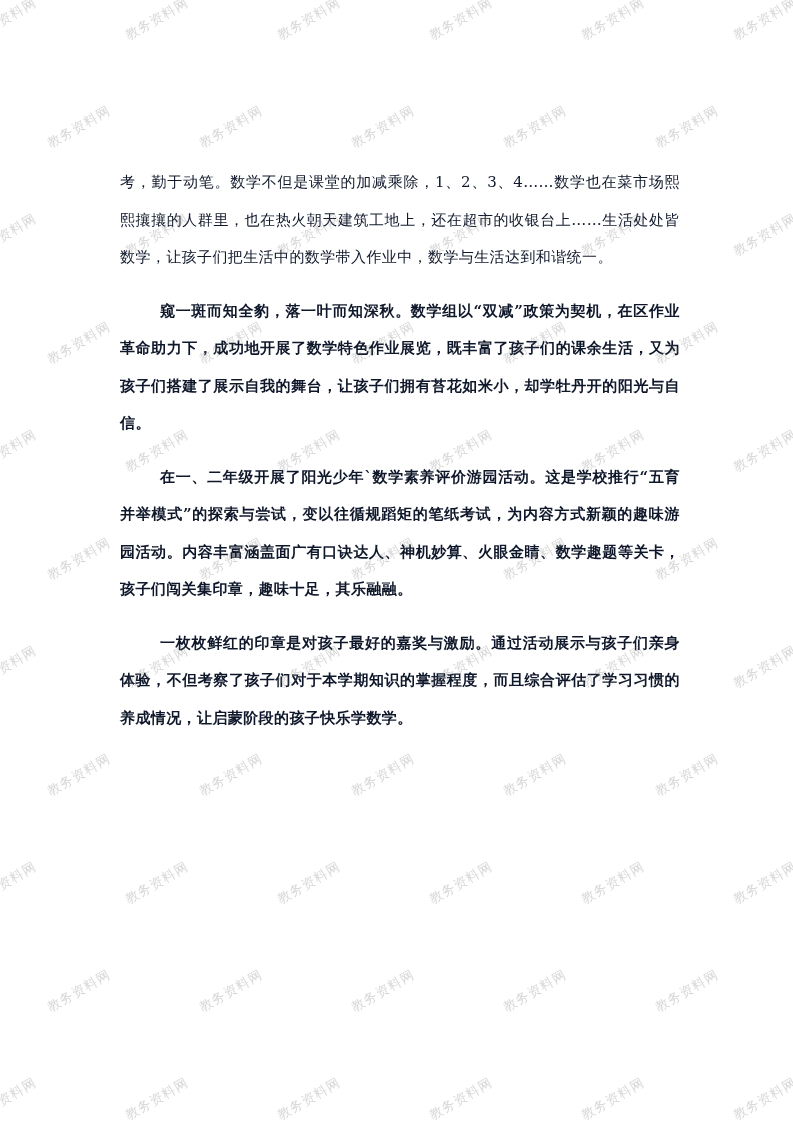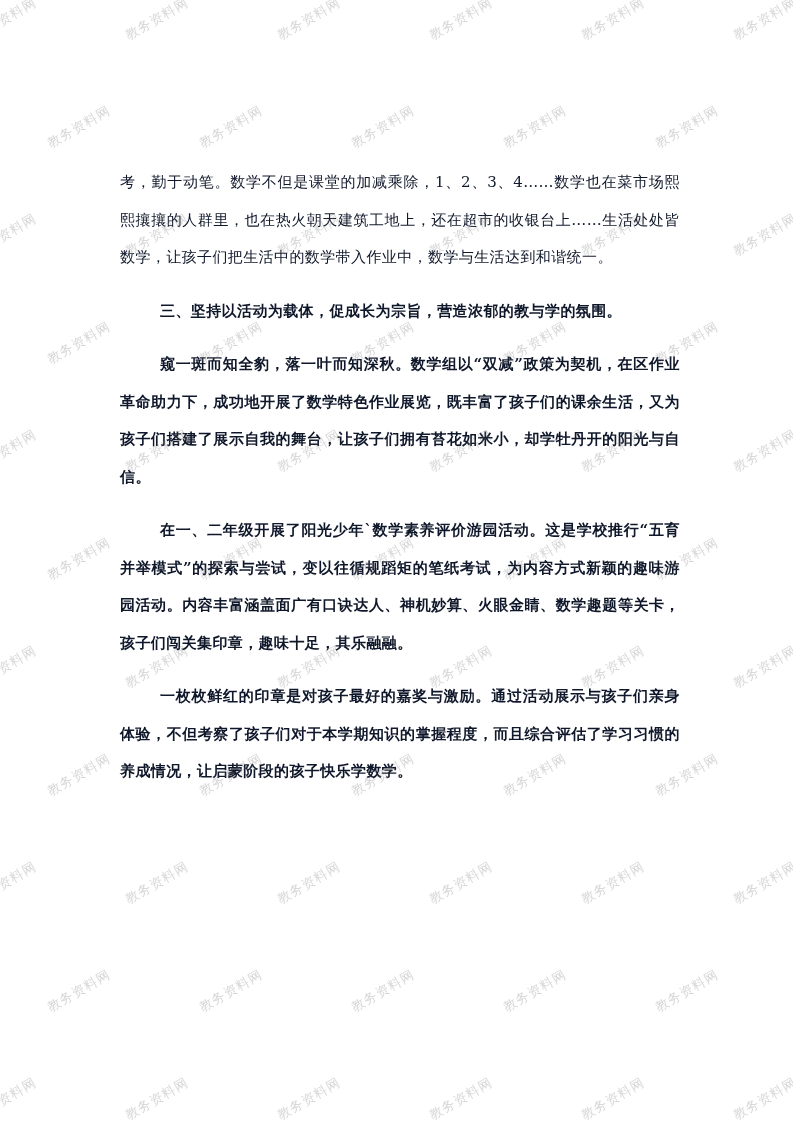--- a/index.html
+++ b/index.html
@@ -67,21 +67,20 @@
     margin-top: 0px;
     font-weight: bold;
   }
 </style>
 </head>
 <body>
 
 <div id="page">
   <div id="doc-body">
     <p class="plain">考，勤于动笔。数学不但是课堂的加减乘除，1、2、3、4……数学也在菜市场熙熙攘攘的人群里，也在热火朝天建筑工地上，还在超市的收银台上……生活处处皆数学，让孩子们把生活中的数学带入作业中，数学与生活达到和谐统一。</p>
-    <p class="heading">三、坚持以活动为载体，促成长为宗旨，营造浓郁的教与学的氛围。</p>
     <p class="indent">窥一斑而知全豹，落一叶而知深秋。数学组以“双减”政策为契机，在区作业革命助力下，成功地开展了数学特色作业展览，既丰富了孩子们的课余生活，又为孩子们搭建了展示自我的舞台，让孩子们拥有苔花如米小，却学牡丹开的阳光与自信。</p>
     <p class="indent">在一、二年级开展了阳光少年`数学素养评价游园活动。这是学校推行“五育并举模式”的探索与尝试，变以往循规蹈矩的笔纸考试，为内容方式新颖的趣味游园活动。内容丰富涵盖面广有口诀达人、神机妙算、火眼金睛、数学趣题等关卡，孩子们闯关集印章，趣味十足，其乐融融。</p>
     <p class="indent">一枚枚鲜红的印章是对孩子最好的嘉奖与激励。通过活动展示与孩子们亲身体验，不但考察了孩子们对于本学期知识的掌握程度，而且综合评估了学习习惯的养成情况，让启蒙阶段的孩子快乐学数学。</p>
   </div>
 </div>
 
 <div id="watermark-layer">
     <div class="wm" style="left: -30px; top: 10px;">教务资料网</div>
     <div class="wm" style="left: 122px; top: 10px;">教务资料网</div>
     <div class="wm" style="left: 274px; top: 10px;">教务资料网</div>

